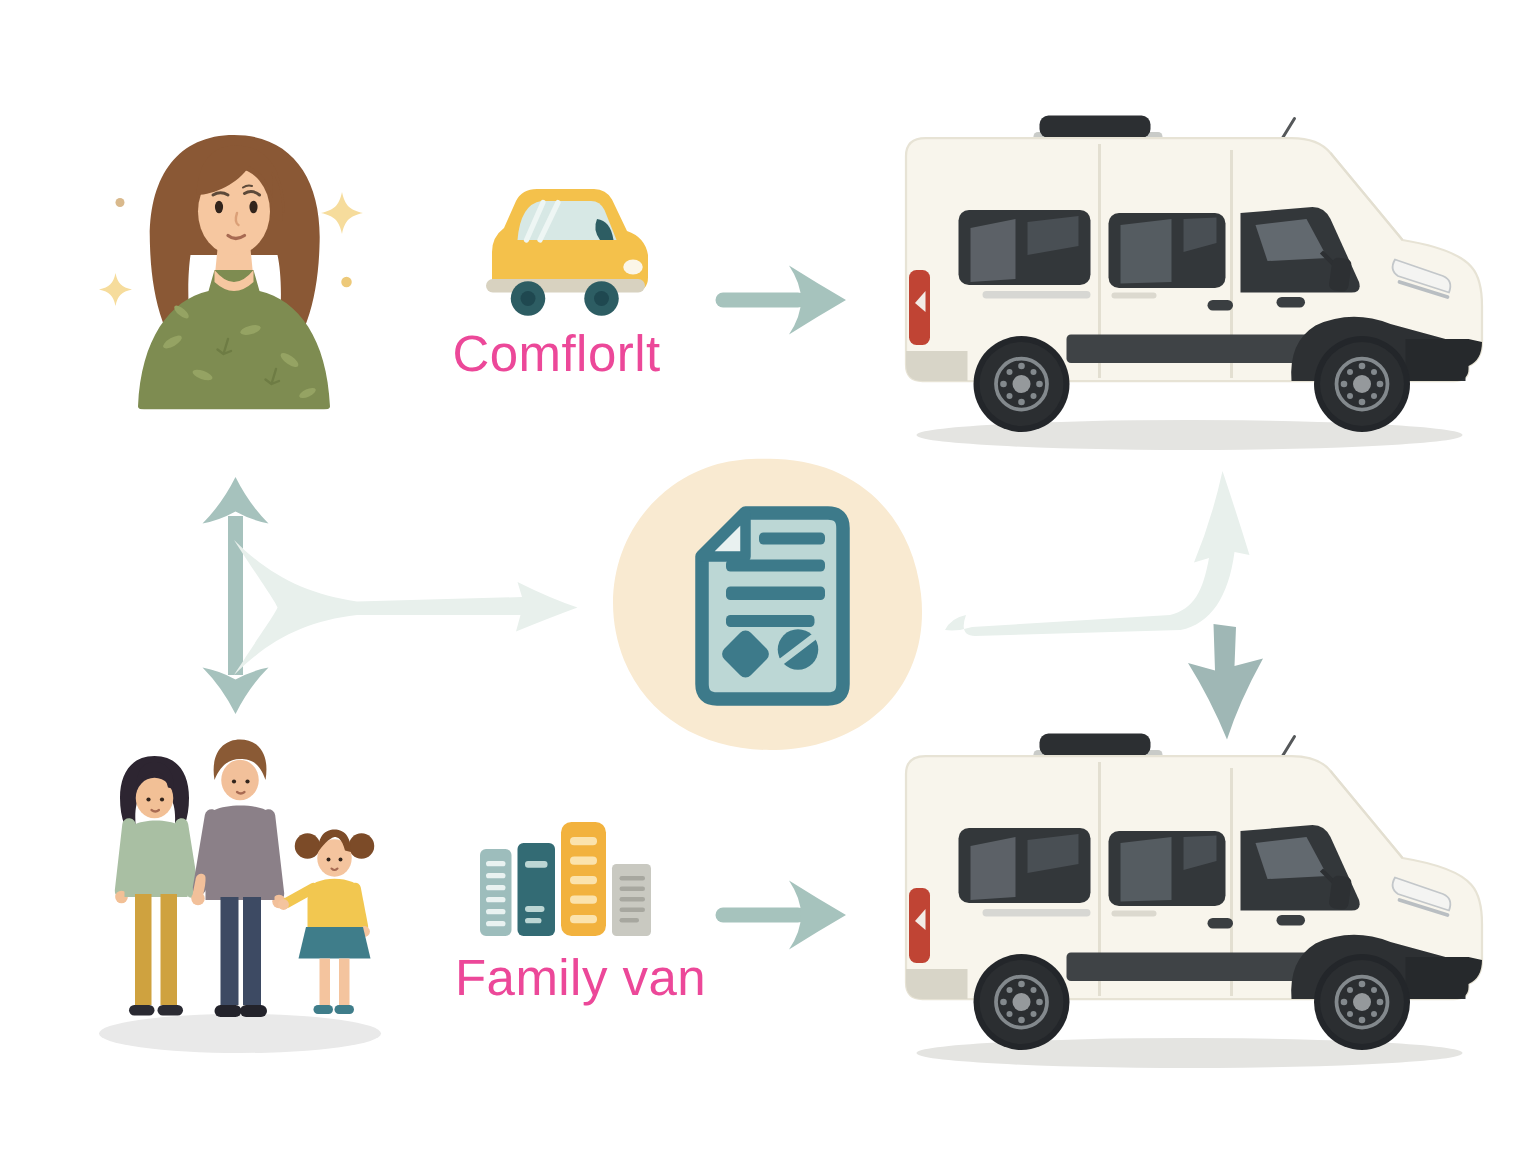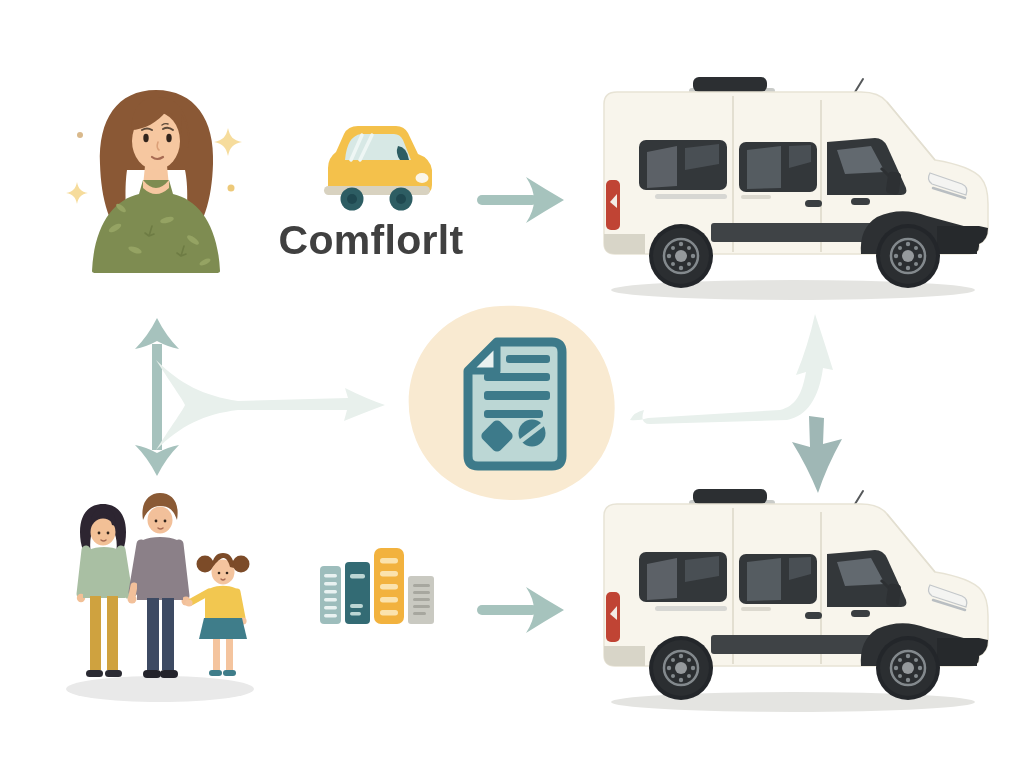--- a/index.html
+++ b/index.html
@@ -5,21 +5,21 @@
   * { margin:0; padding:0; box-sizing:border-box; }
   html,body { background:#ffffff; }
   #canvas {
     position:relative; width:1024px; height:768px;
     background:#ffffff; overflow:hidden;
     font-family:"Liberation Sans", sans-serif;
   }
   .abs { position:absolute; }
   .label {
     position:absolute; transform:translateX(-50%);
-    font-size:41px; font-weight:700; color:#404040;
+    font-size:34px; font-weight:400; color:#ec4899;
     letter-spacing:.3px; white-space:nowrap;
   }
 </style>
 </head>
 <body>
 
 <div id="canvas">
 
   <svg class="abs" style="left:55px; top:78px;" width="200" height="195" viewBox="0 0 200 195">
 
@@ -292,20 +292,21 @@
       <g fill="#a7a79f">
         <rect x="97" y="38" width="17" height="3" rx="1.5"></rect>
           <rect x="97" y="45" width="17" height="3" rx="1.5"></rect>
         <rect x="97" y="52" width="17" height="3" rx="1.5"></rect>
           <rect x="97" y="59" width="17" height="3" rx="1.5"></rect>
         <rect x="97" y="66" width="13" height="3" rx="1.5"></rect>
       </g>
     </g>
   </svg>
 
+  <div class="label" style="left:387px; top:633px;">Family van</div>
 
   <svg class="abs" style="left:476px; top:582px;" width="92" height="56" viewBox="0 0 92 56">
     <line x1="6" y1="28" x2="56" y2="28" stroke="#a6c3bd" stroke-width="10" stroke-linecap="round"></line>
     <path d="M50,5 Q69,17 88,28 Q69,39 50,51 Q58,39 58,28 Q58,17 50,5 Z" fill="#a6c3bd"></path>
   </svg>
 
   <svg class="abs" style="left:593px; top:488px;" width="400" height="230" viewBox="0 0 400 230">
     <use href="#van-art"></use>
   </svg>
 

